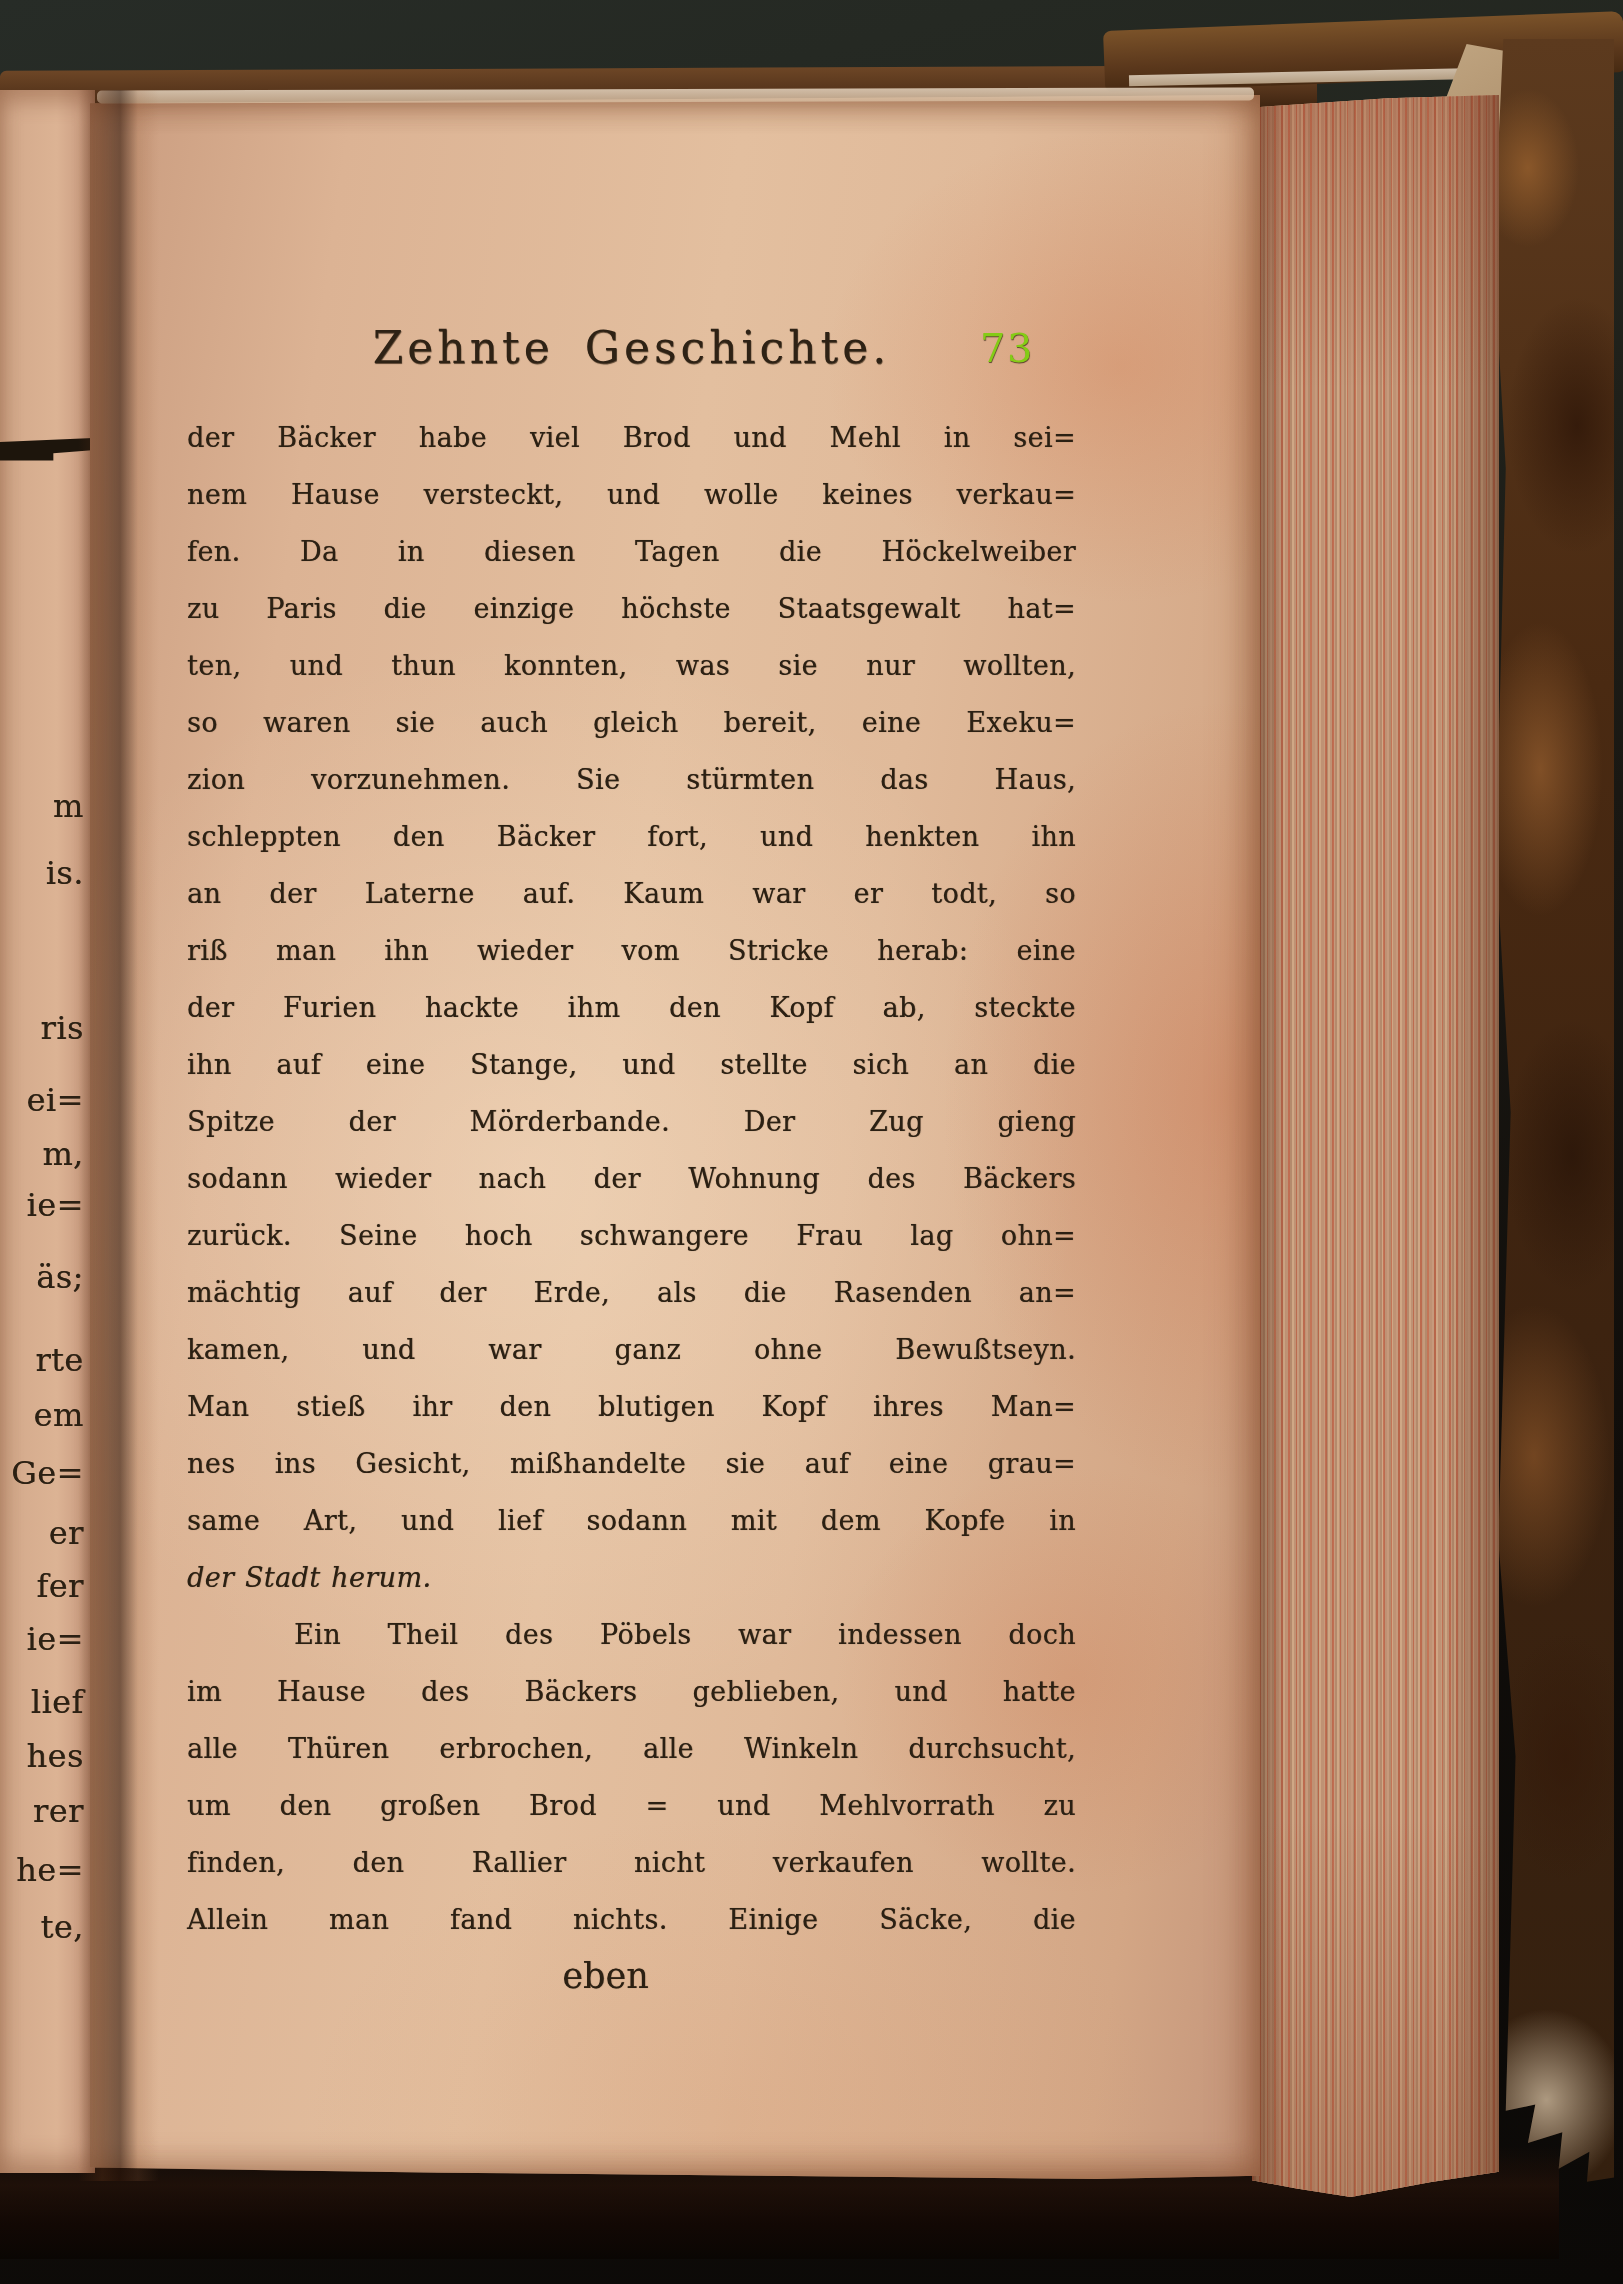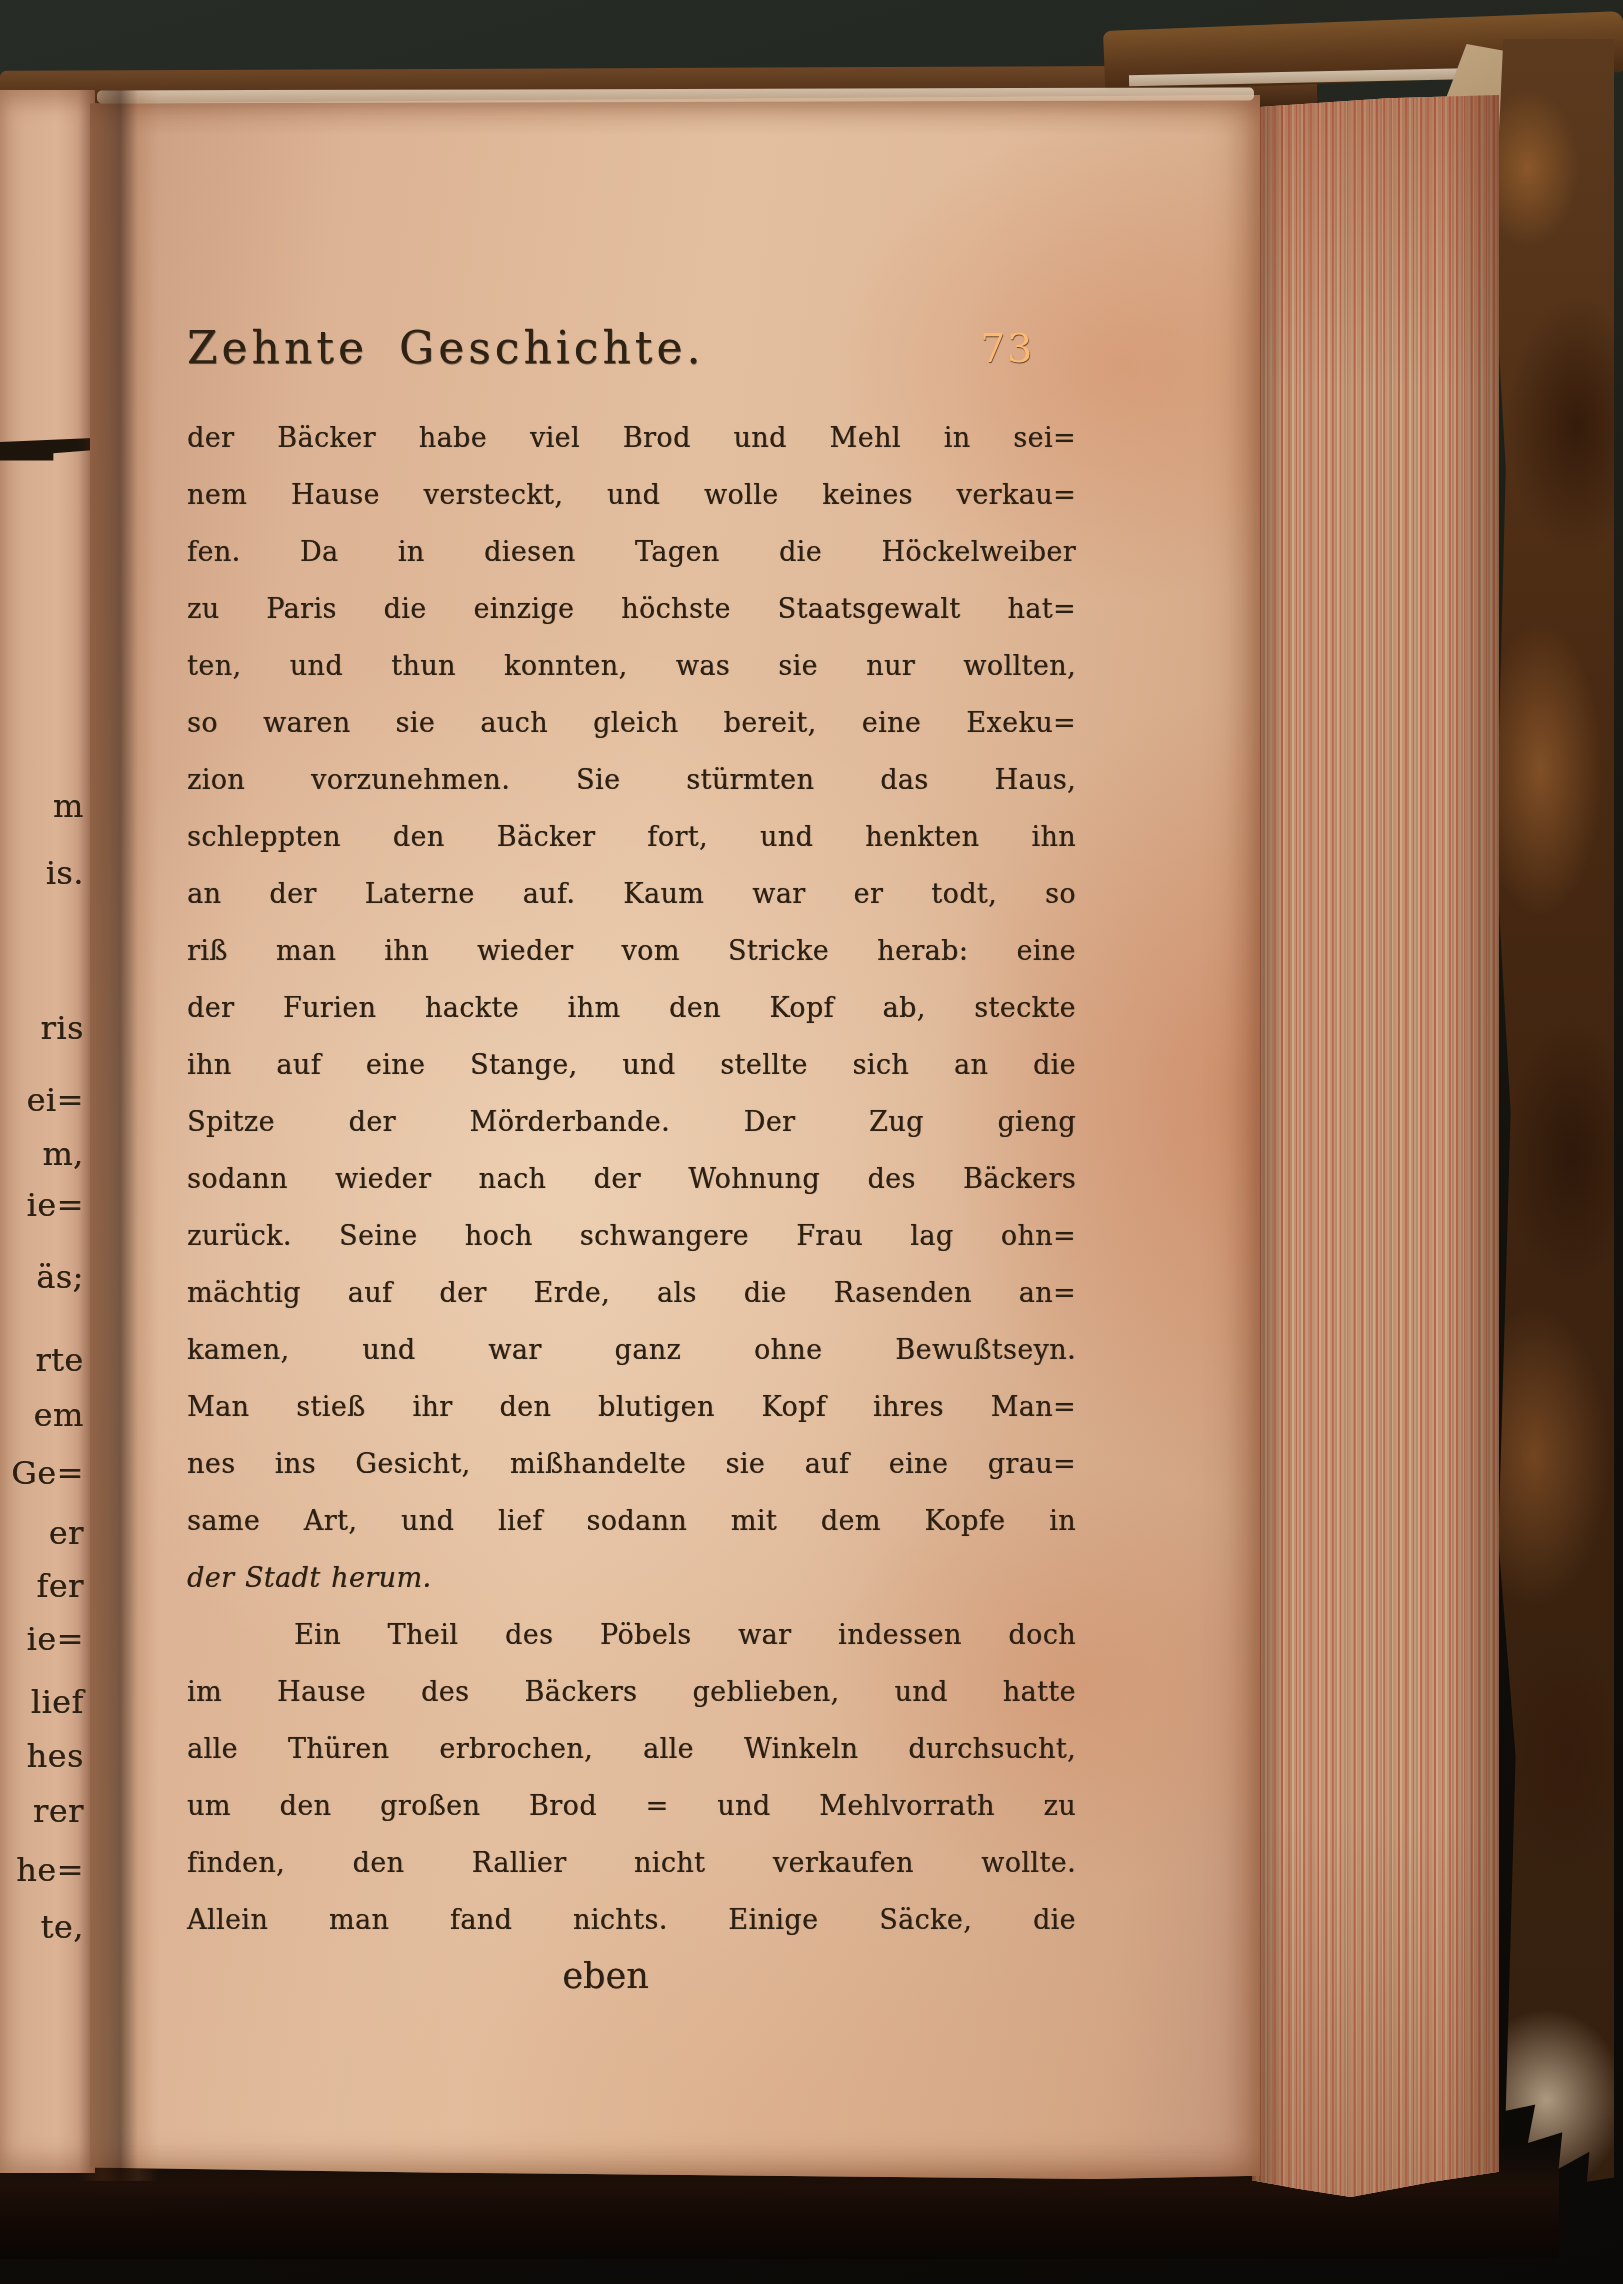--- a/index.html
+++ b/index.html
@@ -69,24 +69,24 @@
       clip-path:polygon(0 .4%,100% 0,100% 99.75%,86% 99.9%,30% 99.6%,0 99.35%);}
 
   .page-top-edge{left:97px;top:89px;width:1157px;height:13px;transform:rotate(-.15deg);
       background:linear-gradient(180deg,#efdfca,#d6bb9e);opacity:.8;border-radius:4.8px;}
 
   .gutter{left:78px;top:90px;width:81px;height:2091px;
       background:linear-gradient(90deg,rgba(90,50,25,0) 0%,rgba(80,42,20,.45) 30%,rgba(46,22,10,.55) 52%,rgba(150,95,60,.20) 74%,rgba(0,0,0,0) 100%);}
 
   .text-block{left:187px;top:322px;width:889px;color:#2b2013;}
   .hdr{position:relative;height:87px;}
-  .hdr-title{display:block;text-align:left;font-size:44px;letter-spacing:4px;word-spacing:13px;
+  .hdr-title{display:block;text-align:center;font-size:44px;letter-spacing:4px;word-spacing:13px;
       color:#2e2215;text-shadow:0.5px 0.5px 0.8px rgba(40,26,10,.7);}
   .page-num{position:absolute;left:793px;top:3.2px;font-size:40px;letter-spacing:1.6px;
-      color:#fdba74;text-shadow:0.5px 0.5px 0.8px rgba(40,26,10,.7);}
+      color:#84cc16;text-shadow:0.5px 0.5px 0.8px rgba(40,26,10,.7);}
   .lines{position:relative;}
   .bline{font-size:27px;line-height:57px;height:57px;letter-spacing:0.4px;word-spacing:1.6px;
       text-align:justify;text-align-last:justify;white-space:nowrap;
       text-shadow:0.4px 0.4px 0.7px rgba(43,28,12,.65);}
   .bline.noj{text-align:left;text-align-last:left;font-style:italic;}
   .bline.indent{padding-left:107px;}
   .catchword{font-size:35px;line-height:57px;height:57px;text-align:center;padding-right:52px;
       text-shadow:0.4px 0.4px 0.7px rgba(43,28,12,.65);}
 </style>
 </head>

